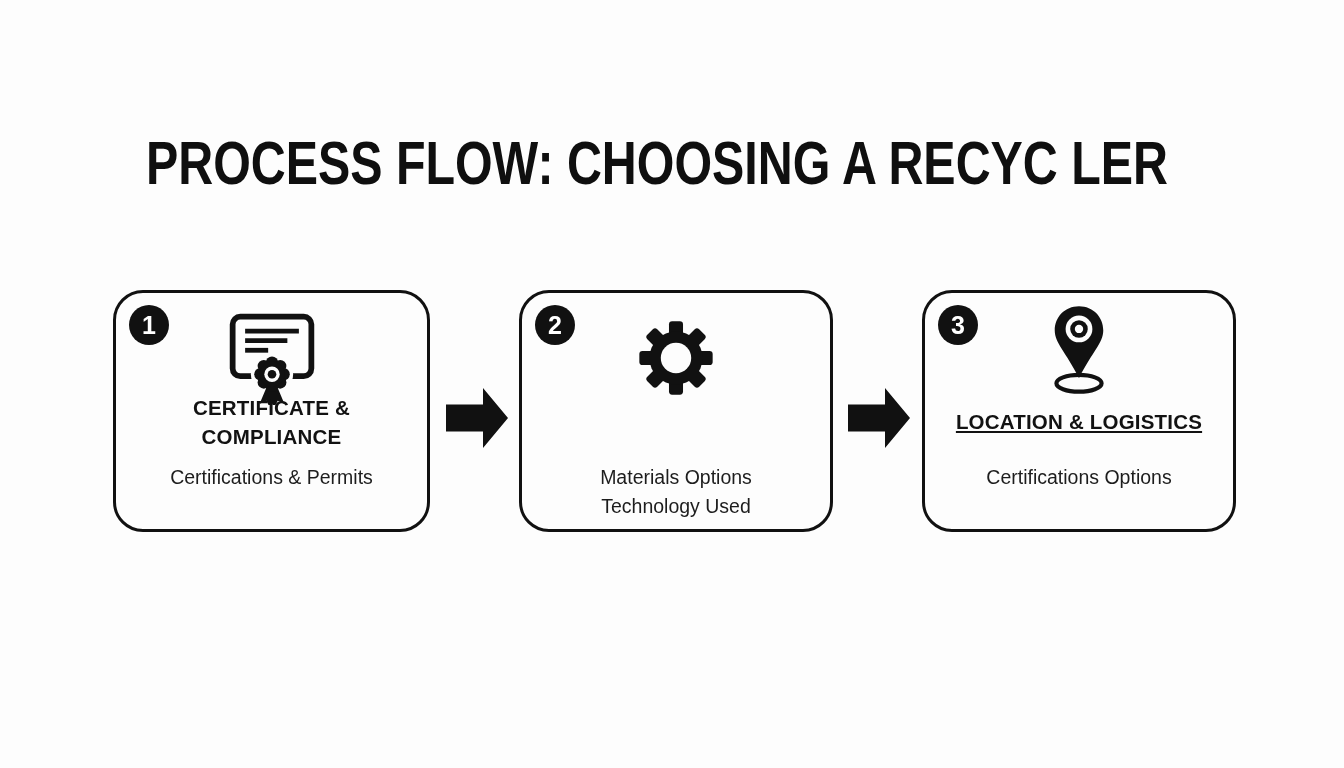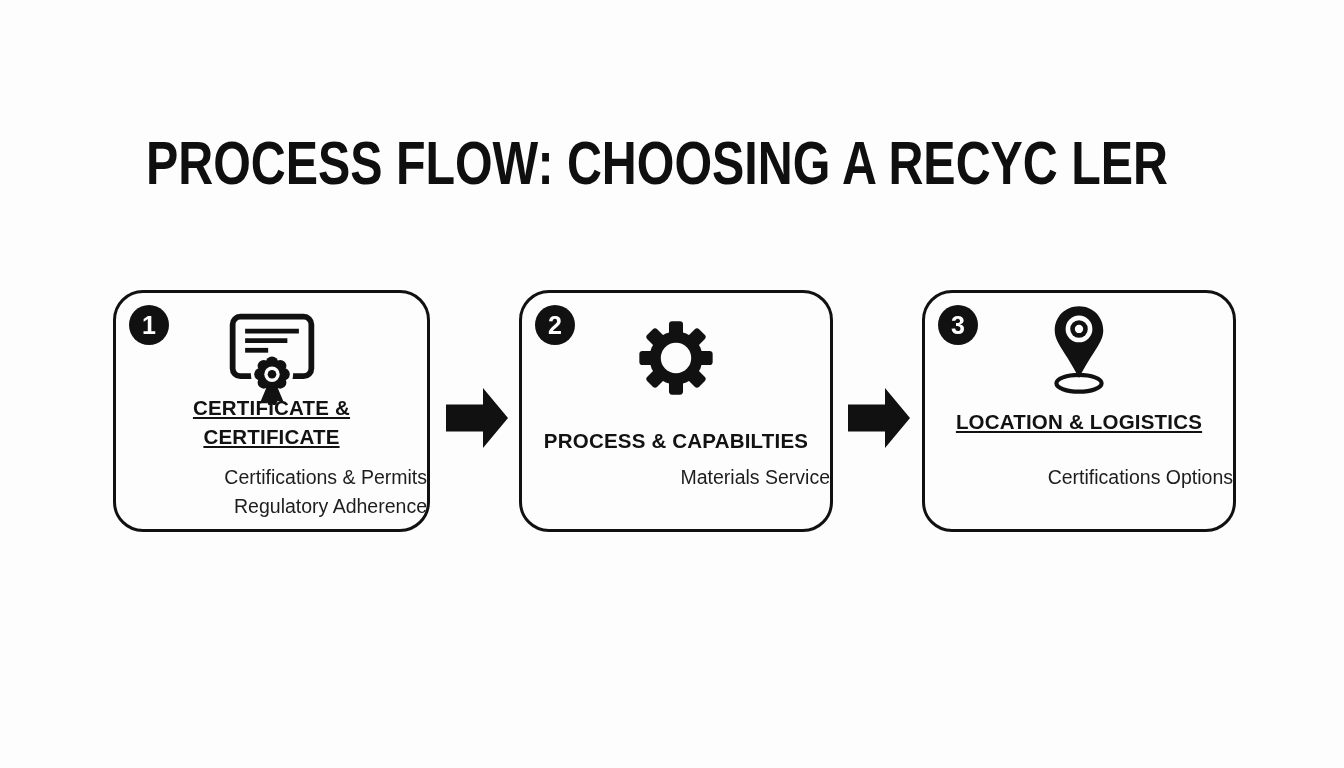--- a/index.html
+++ b/index.html
@@ -62,29 +62,29 @@
   .card-title {
     position: absolute;
     left: 0; right: 0;
     text-align: center;
     font-weight: 700;
     font-size: 20.5px;
     line-height: 29px;
     color: #121212;
     letter-spacing: 0.2px;
   }
-  .card1 .card-title { top: 100px; text-decoration: underline; }
+  .card1 .card-title { top: 100px; }
   .card2 .card-title { top: 133px; }
   .card3 .card-title { top: 114px; text-decoration: underline; }
 
   .card-details {
     position: absolute;
     left: 0; right: 0;
     top: 170px;
-    text-align: right;
+    text-align: center;
     font-size: 19.5px;
     line-height: 28.5px;
     color: #1d1d1d;
   }
 
   .flow-arrow {
     position: absolute;
     top: 388px;
     width: 62px; height: 60px;
   }
@@ -119,25 +119,24 @@
           <circle cx="50" cy="56" r="6.5"></circle>
             <circle cx="58.5" cy="59.5" r="6.5"></circle>
           <circle cx="50" cy="68" r="13"></circle>
         </g>
         <circle cx="50" cy="68" r="8" fill="#fdfdfd"></circle>
         <circle cx="50" cy="68" r="4.5" fill="#111"></circle>
       </svg>
     </div>
     <div class="card-title">
       <div>CERTIFICATE &amp;</div>
-      <div>CERTIFICATE</div>
+      <div>COMPLIANCE</div>
     </div>
     <div class="card-details">
       <div>Certifications &amp; Permits</div>
-      <div>Regulatory Adherence</div>
     </div>
   </div>
 
   <div class="flow-arrow arrow1">
     <svg width="62" height="60" viewBox="0 0 62 60" aria-hidden="true">
       <polygon points="0,16.5 37,16.5 37,0 62,30 37,60 37,43.5 0,43.5" fill="#111"></polygon>
     </svg>
   </div>
 
   <div class="card card2">
@@ -147,25 +146,23 @@
         <g fill="#111">
           <rect x="41" y="3" width="18" height="94" rx="4"></rect>
           <rect x="41" y="3" width="18" height="94" rx="4" transform="rotate(45 50 50)"></rect>
           <rect x="41" y="3" width="18" height="94" rx="4" transform="rotate(90 50 50)"></rect>
           <rect x="41" y="3" width="18" height="94" rx="4" transform="rotate(135 50 50)"></rect>
           <circle cx="50" cy="50" r="34"></circle>
         </g>
         <circle cx="50" cy="50" r="19.5" fill="#fdfdfd"></circle>
       </svg>
     </div>
-    <div class="card-title">
-      <div>PROCESS &amp; CAPABILTIES</div>
-    </div>
     <div class="card-details">
-      <div>Materials Service</div>
+      <div>Materials Options</div>
+      <div>Technology Used</div>
     </div>
   </div>
 
   <div class="flow-arrow arrow2">
     <svg width="62" height="60" viewBox="0 0 62 60" aria-hidden="true">
       <polygon points="0,16.5 37,16.5 37,0 62,30 37,60 37,43.5 0,43.5" fill="#111"></polygon>
     </svg>
   </div>
 
   <div class="card card3">

